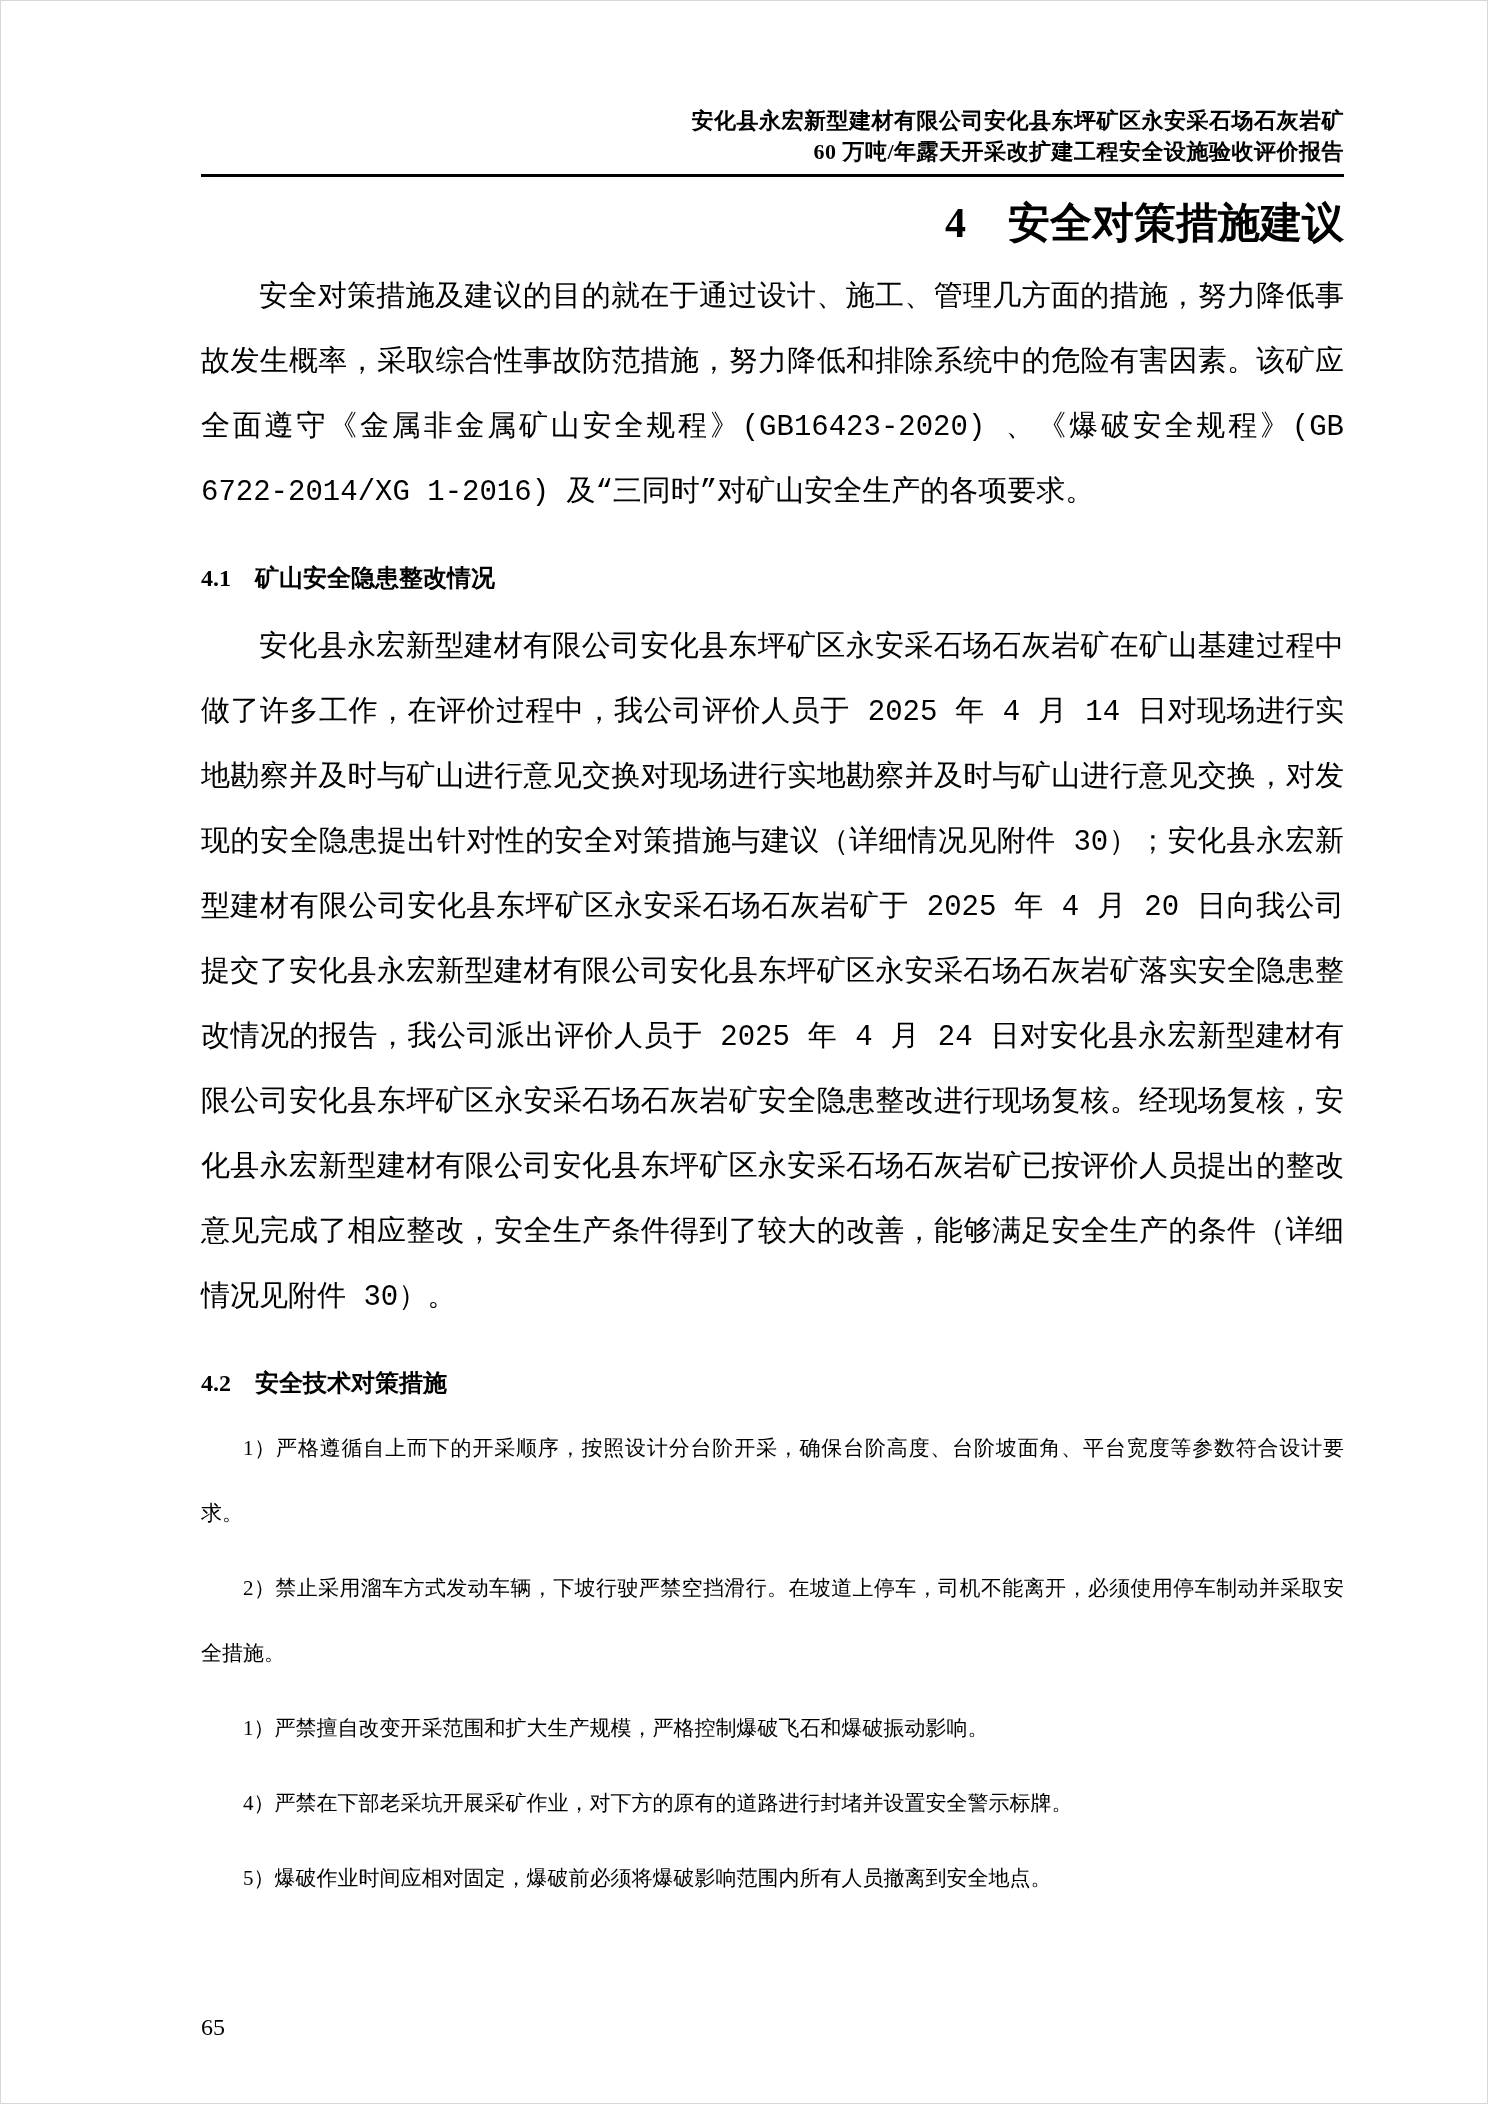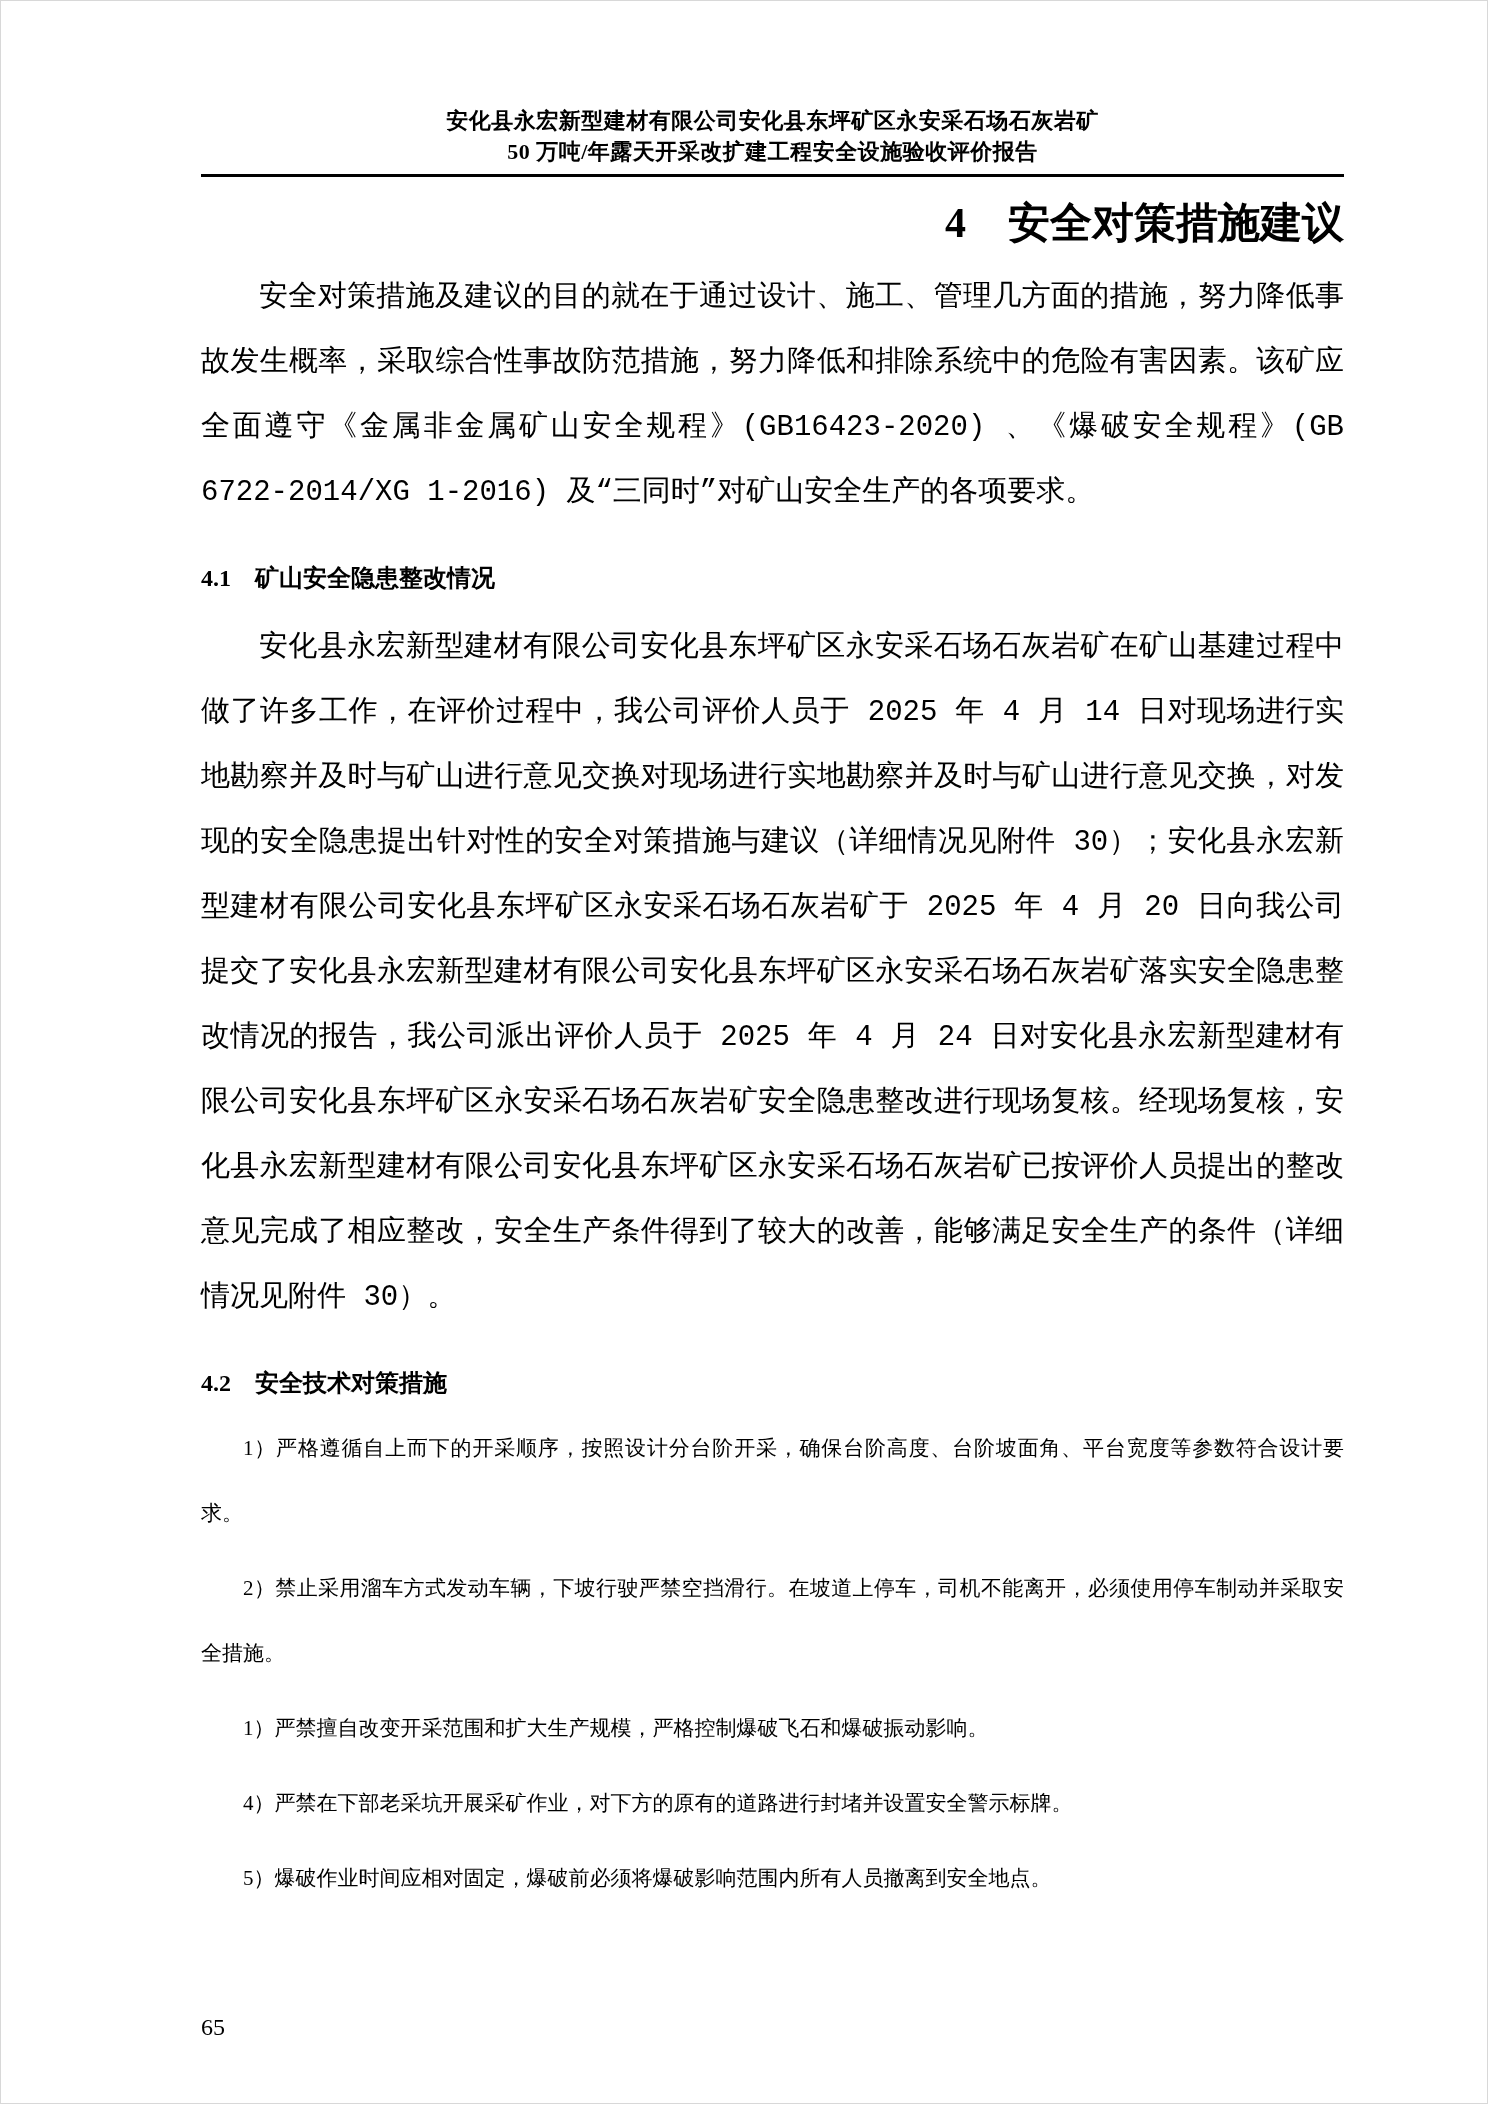--- a/index.html
+++ b/index.html
@@ -13,21 +13,21 @@
     position: relative;
     width: 1488px;
     height: 2104px;
     background: #ffffff;
     box-sizing: border-box;
     border: 1px solid #d8d8d8;
     padding: 104px 143px 0 200px;
     overflow: hidden;
   }
   .doc-header {
-    text-align: center;
+    text-align: right;
     font-weight: bold;
     font-size: 22px;
     line-height: 31px;
     letter-spacing: 0.5px;
   }
   .header-rule {
     border: none;
     border-top: 3px solid #000000;
     margin: 7px 0 0 0;
     width: 100%;
@@ -80,21 +80,21 @@
     font-size: 24px;
   }
 </style>
 </head>
 <body>
 
 <div class="page">
 
   <div class="doc-header">
     <div>安化县永宏新型建材有限公司安化县东坪矿区永安采石场石灰岩矿</div>
-    <div>50 万吨/年露天开采改扩建工程安全设施验收评价报告</div>
+    <div>60 万吨/年露天开采改扩建工程安全设施验收评价报告</div>
   </div>
 
   <hr class="header-rule">
 
   <h1 class="chapter-title">
     <span class="chapter-num">4</span><span>安全对策措施建议</span>
   </h1>
 
   <p class="body-para">安全对策措施及建议的目的就在于通过设计、施工、管理几方面的措施，努力降低事故发生概率，采取综合性事故防范措施，努力降低和排除系统中的危险有害因素。该矿应全面遵守《金属非金属矿山安全规程》(GB16423-2020) 、《爆破安全规程》(GB 6722-2014/XG 1-2016) 及“三同时”对矿山安全生产的各项要求。</p>
 

